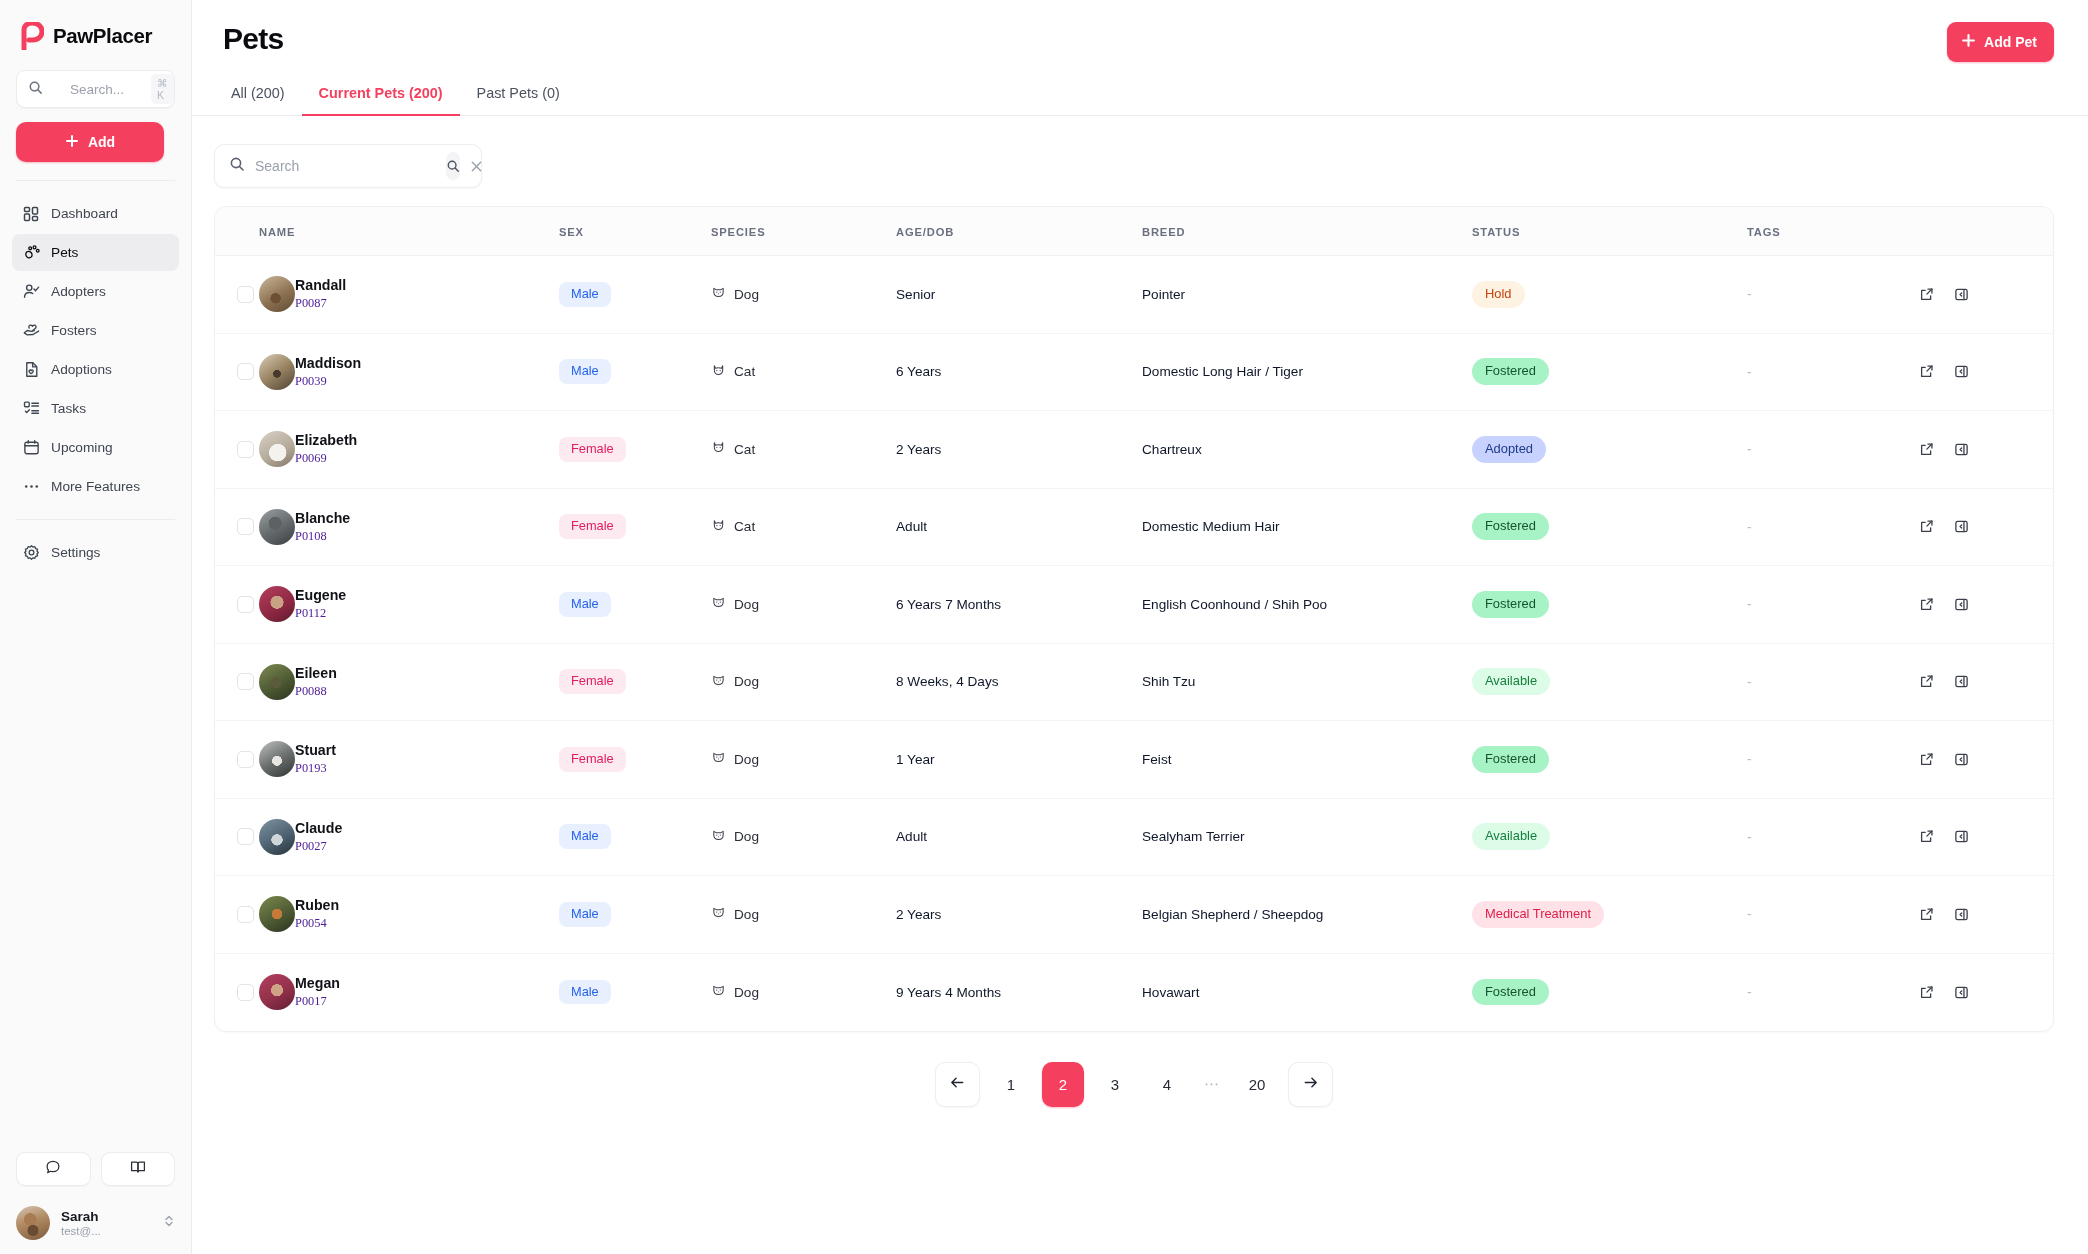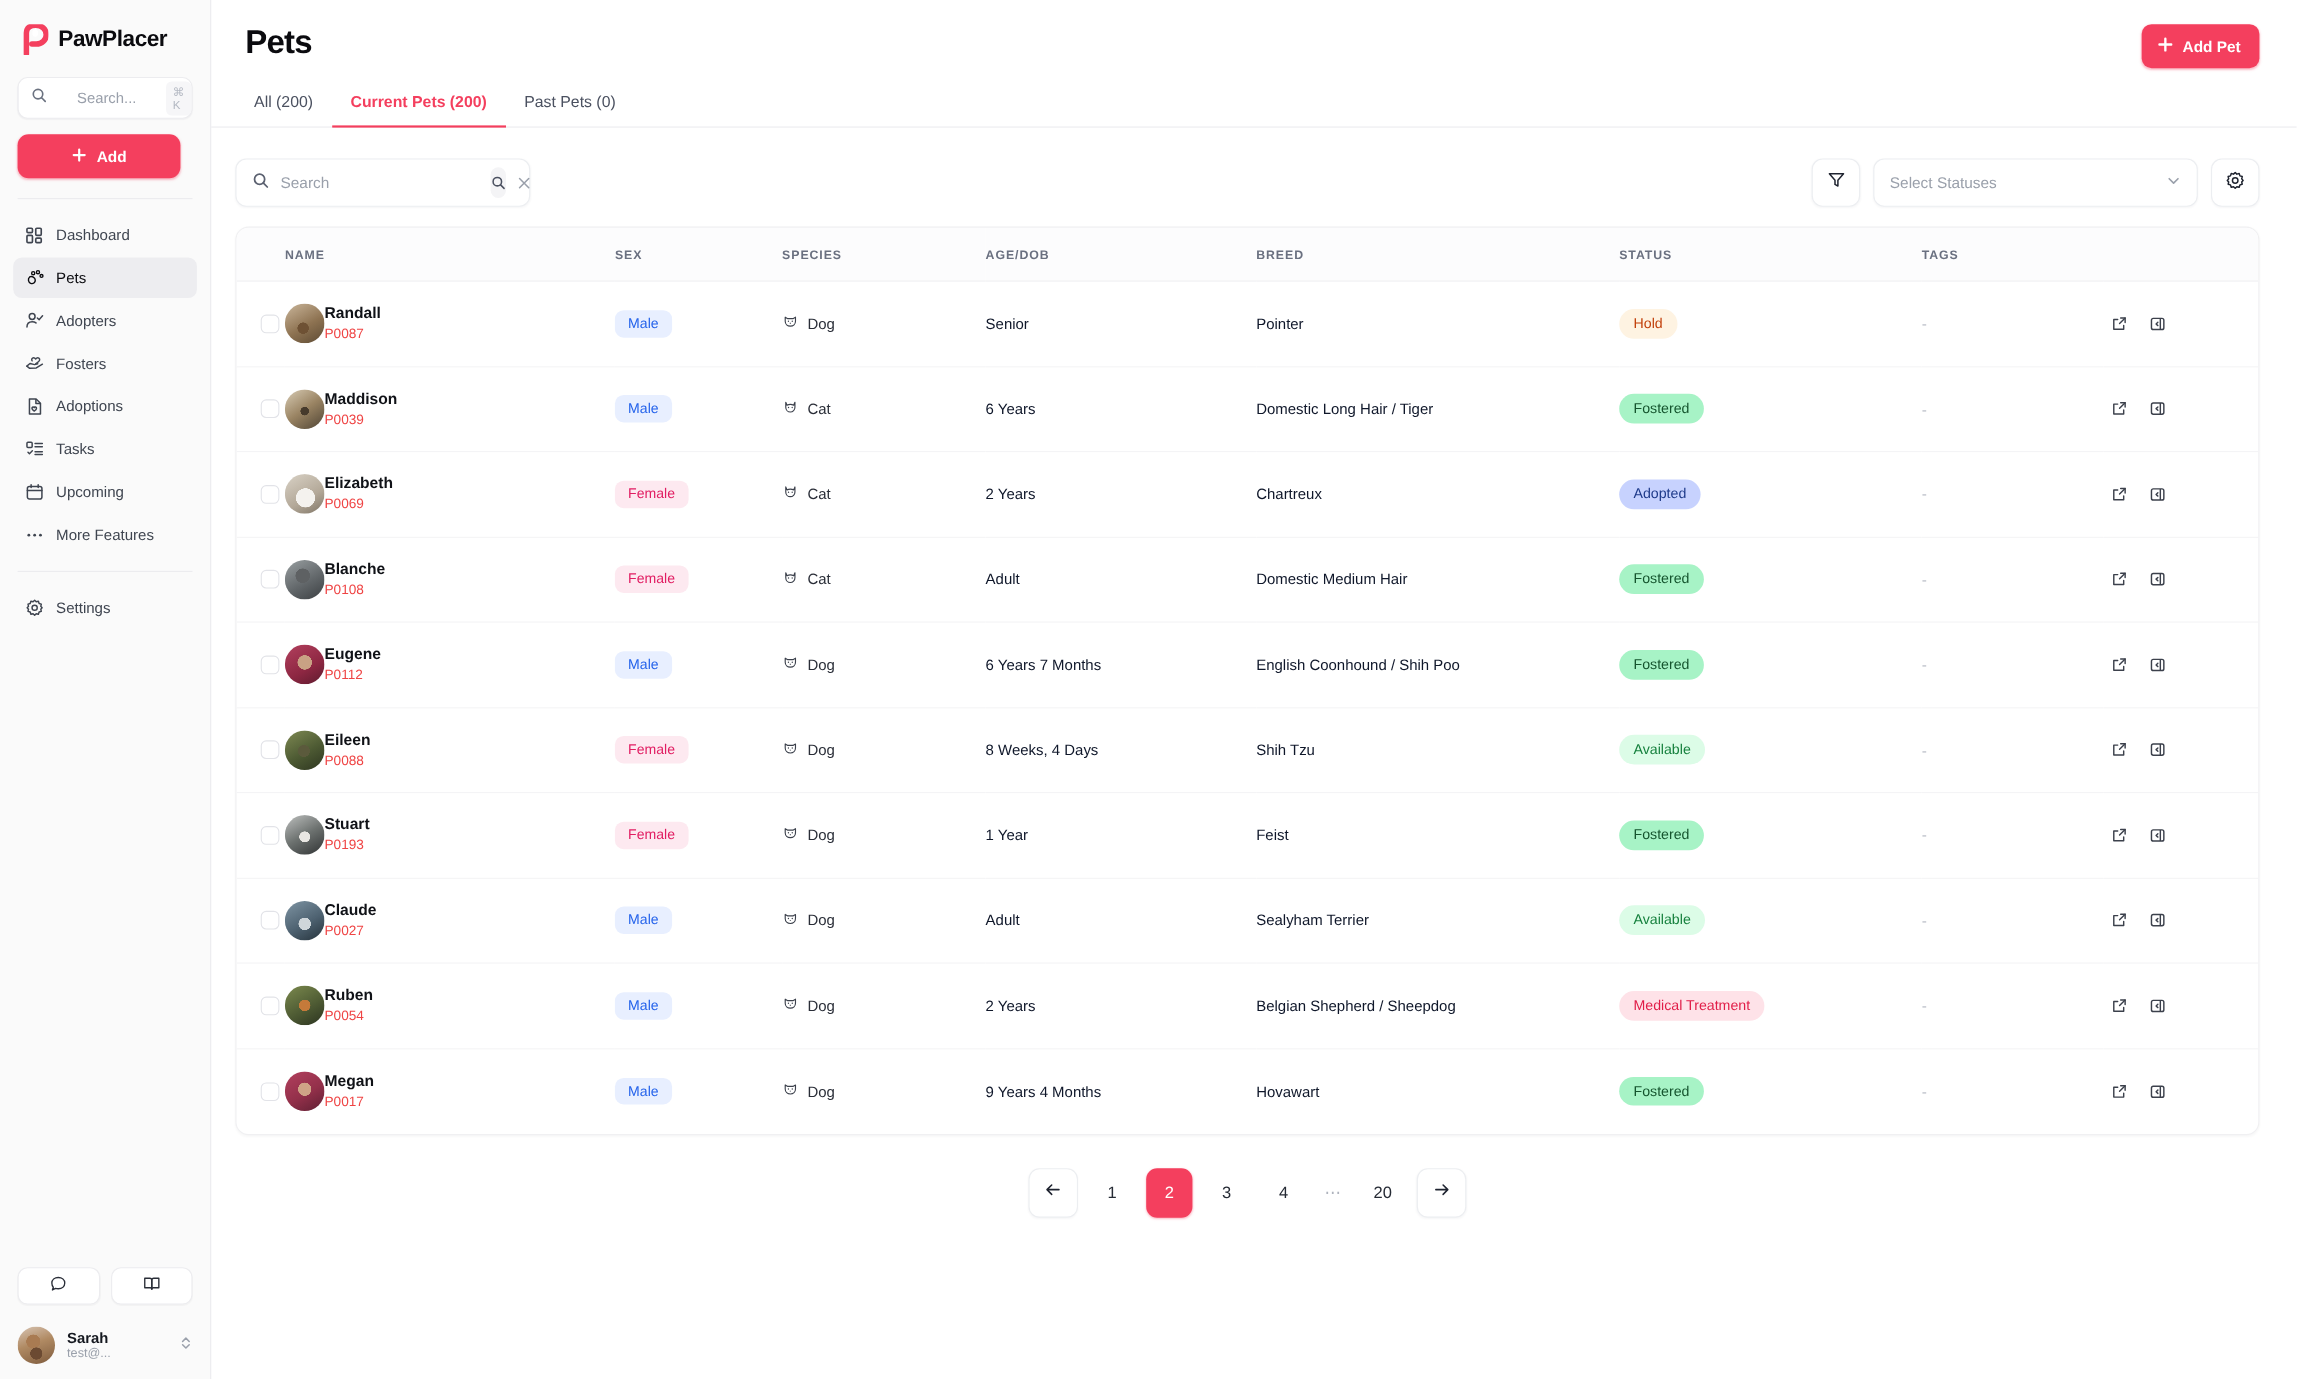--- a/index.html
+++ b/index.html
@@ -151,21 +151,21 @@
 
   .chk {
     width: 17px; height: 17px; border: 1px solid #e2e3e8; border-radius: 5px;
     background: #fff; cursor: pointer; display: block; margin-left: 22px;
   }
   thead .chk { margin-left: 22px; }
 
   .name-cell { display: flex; align-items: center; }
   .pet-img { width: 36px; height: 36px; border-radius: 50%; flex: 0 0 36px; }
   .pet-name { font-size: 14.2px; font-weight: 700; color: #101217; line-height: 1.35; }
-  .pet-id { font-size: 12.4px; color: #ef4444; line-height: 1.35; }
+  .pet-id { font-size: 12.4px; color: #4c1d95; line-height: 1.35; font-family: Liberation Serif, serif; }
 
   .pill { display: inline-block; padding: 6px 12px; border-radius: 8px; font-size: 12.8px; line-height: 1; }
   .pill-male   { background: #e8efff; color: #2563eb; }
   .pill-female { background: #fde9f0; color: #e11d62; }
 
   .species { display: flex; align-items: center; gap: 8px; color: #2a2e38; font-size: 13.6px; }
 
   .badge { display: inline-block; padding: 7px 13px; border-radius: 999px; font-size: 12.9px; line-height: 1; }
   .b-hold     { background: #fef3e2; color: #c2410c; }
   .b-fostered { background: #a7f3c6; color: #14532d; }
@@ -410,45 +410,20 @@
                 <path d="M10.4 10.4 L14 14" stroke-linecap="round"></path>
             </svg>
           </button>
           <span class="x-btn">
             <svg width="13" height="13" viewBox="0 0 14 14" stroke="#9aa0ab" stroke-width="1.5" stroke-linecap="round">
               <path d="M2.5 2.5 L11.5 11.5 M11.5 2.5 L2.5 11.5"></path>
             </svg>
           </span>
         </div>
 
-        <div class="tool-right">
-          <div class="icon-box">
-            <span>
-              <svg width="17" height="17" viewBox="0 0 18 18" fill="none" stroke="#1f2430" stroke-width="1.45" stroke-linejoin="round">
-                <path d="M2.2 3.2 H15.8 L10.4 9.4 V15 L7.6 13.4 V9.4 Z"></path>
-              </svg>
-            </span>
-          </div>
-          <div class="status-select">
-            <span class="lbl">Select Statuses</span>
-            <span>
-              <svg width="14" height="14" viewBox="0 0 14 14" fill="none" stroke="#9aa0ab" stroke-width="1.5" stroke-linecap="round" stroke-linejoin="round">
-                <path d="M3 5.5 L7 9.5 L11 5.5"></path>
-              </svg>
-            </span>
-          </div>
-          <div class="icon-box">
-            <span>
-              <svg width="18" height="18" viewBox="0 0 18 18" fill="none" stroke="#1f2430" stroke-width="1.35" stroke-linejoin="round">
-                <circle cx="9" cy="9" r="2.5"></circle>
-                <path d="M9 1.8 L10.5 3.3 L12.6 2.8 L13.3 4.9 L15.4 5.5 L14.9 7.6 L16.2 9 L14.9 10.4 L15.4 12.5 L13.3 13.1 L12.6 15.2 L10.5 14.7 L9 16.2 L7.5 14.7 L5.4 15.2 L4.7 13.1 L2.6 12.5 L3.1 10.4 L1.8 9 L3.1 7.6 L2.6 5.5 L4.7 4.9 L5.4 2.8 L7.5 3.3 Z"></path>
-              </svg>
-            </span>
-          </div>
-        </div>
       </div>
 
       <div class="table-card">
         <table>
           <thead>
             <tr>
               <th class="c-chk">
                 <span class="chk"></span>
               </th>
               <th class="c-name">NAME</th>

